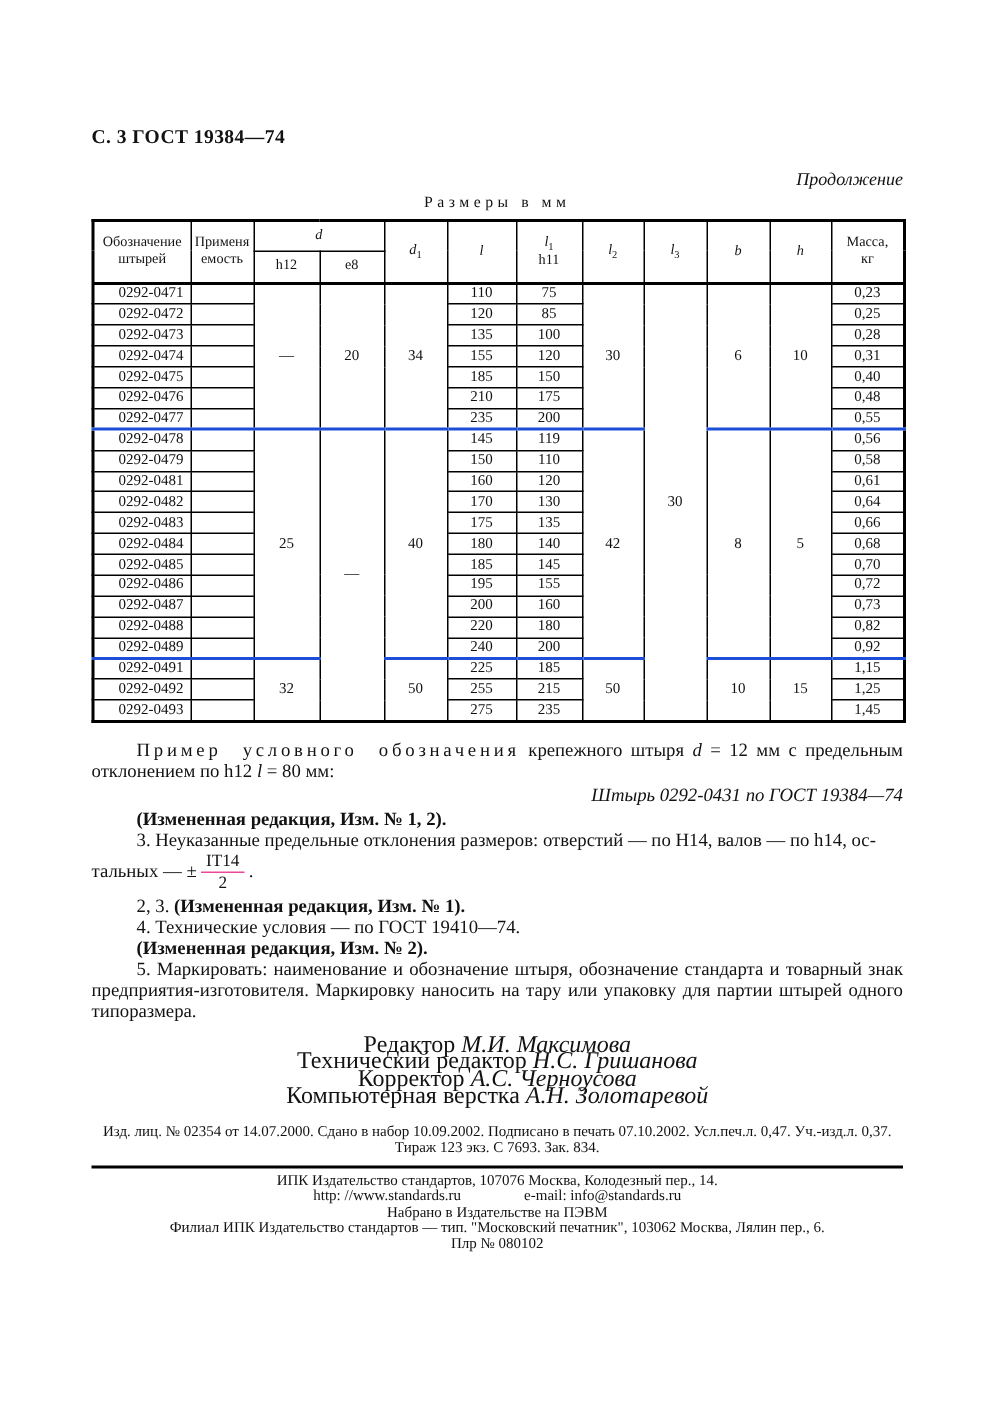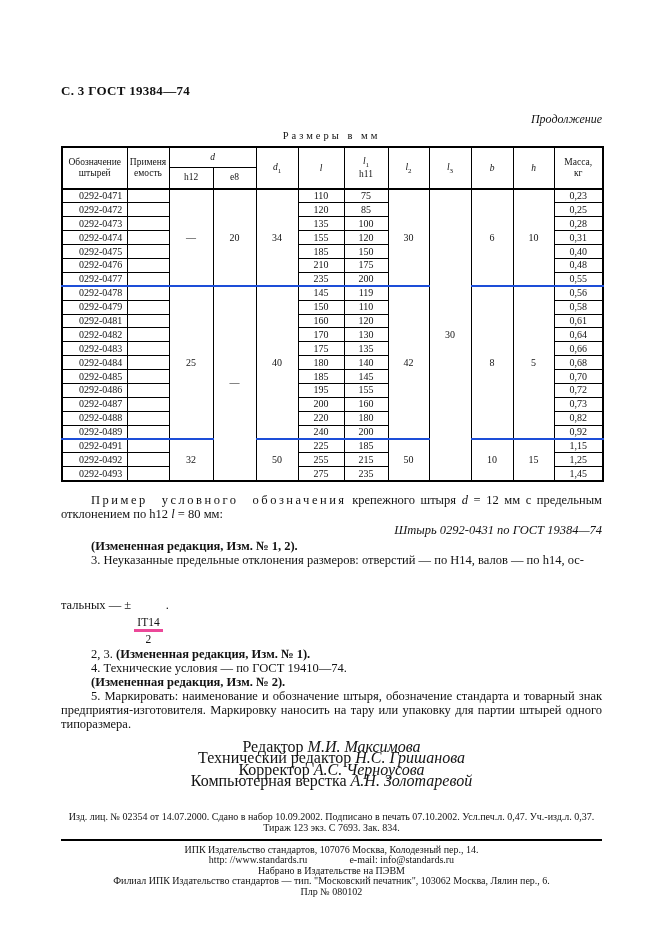--- a/index.html
+++ b/index.html
@@ -35,27 +35,27 @@
   tr.hdr-top th { height: 20px; }
   tr.hdr-sub th { height: 22px; font-family: Liberation Serif, serif; }
 
   .para-block { margin-top: 11px; font-size: 12.5px; line-height: 14px; text-align: justify; }
   .para { text-indent: 30px; }
   .spaced { letter-spacing: 2.5px; word-spacing: 6px; }
   .ital { font-style: italic; }
   .bold { font-weight: bold; }
   .center-line { text-align: right; text-indent: 0; margin: 2px 0; }
   .frac { display: inline-block; vertical-align: middle; text-align: center; line-height: 1.05; font-size: 11.5px; }
-  .frac .num { display: block; border-bottom: 3px solid #ec4899; padding: 0 3px 1px; margin-top: 48px; }
+  .frac .num { display: block; border-bottom: 1px solid #ec4899; padding: 0 3px 1px; }
   .frac .den { display: block; padding-top: 1px; }
   .frac-line { text-indent: 0; margin: 1px 0 2px; }
 
   .credits { margin-top: 10px; text-align: center; font-size: 16px; line-height: 11.5px; }
   .credits .name { font-style: italic; }
-  .imprint { margin-top: 24px; text-align: center; font-size: 10px; line-height: 11.5px; }
+  .imprint { margin-top: 12px; text-align: center; font-size: 10px; line-height: 11.5px; }
   .rule { border-top: 2px solid #000; margin-top: 5px; }
   .publisher { margin-top: 4px; text-align: center; font-size: 10px; line-height: 10.5px; }
   .publisher .row2 span { display: inline-block; }
   .publisher .gap { width: 42px; }
 </style>
 </head>
 <body>
 
 <div class="page">
   <div class="content">

